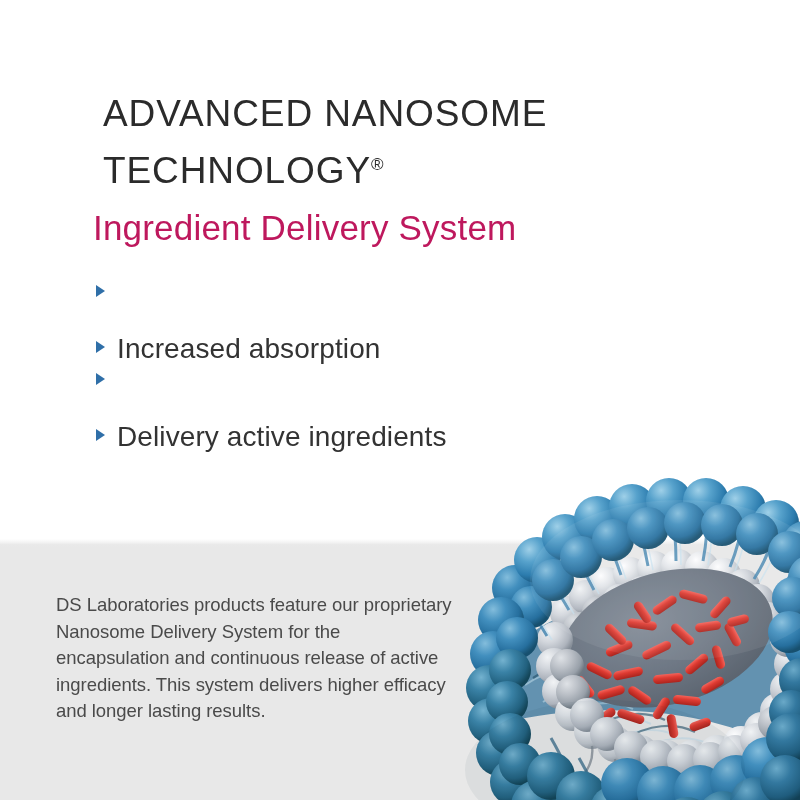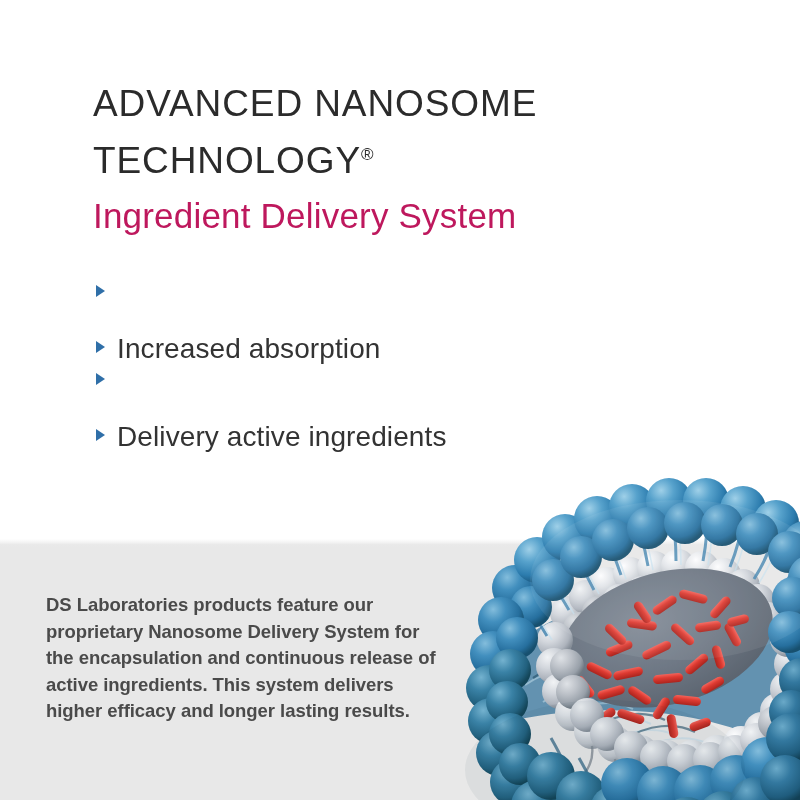--- a/index.html
+++ b/index.html
@@ -47,21 +47,21 @@
     left: 93px;
     top: 78px;
     width: 620px;
   }
   .headline-title {
     font-size: 37px;
     line-height: 51px;
     letter-spacing: 0.9px;
     font-weight: 400;
     color: #2b2b2b;
-    margin: 0;
+    margin: 10px;
     text-transform: uppercase;
     font-stretch: semi-condensed;
   }
   .headline-title .reg {
     font-size: 17px;
     vertical-align: 13px;
     letter-spacing: 0;
   }
   .headline-sub {
     font-size: 35px;
@@ -101,26 +101,26 @@
     line-height: 33px;
     font-weight: 300;
     color: #333333;
     letter-spacing: 0.1px;
     white-space: nowrap;
   }
 
   
   .body-copy {
     position: absolute;
-    left: 46px;
+    left: 56px;
     top: 592px;
     width: 400px;
     font-size: 18.5px;
     line-height: 26.6px;
-    font-weight: 700;
+    font-weight: 400;
     color: #4a4a4a;
     letter-spacing: -0.05px;
     margin: 0;
   }
 
   
   .nanosome {
     position: absolute;
     left: 455px;
     top: 470px;

